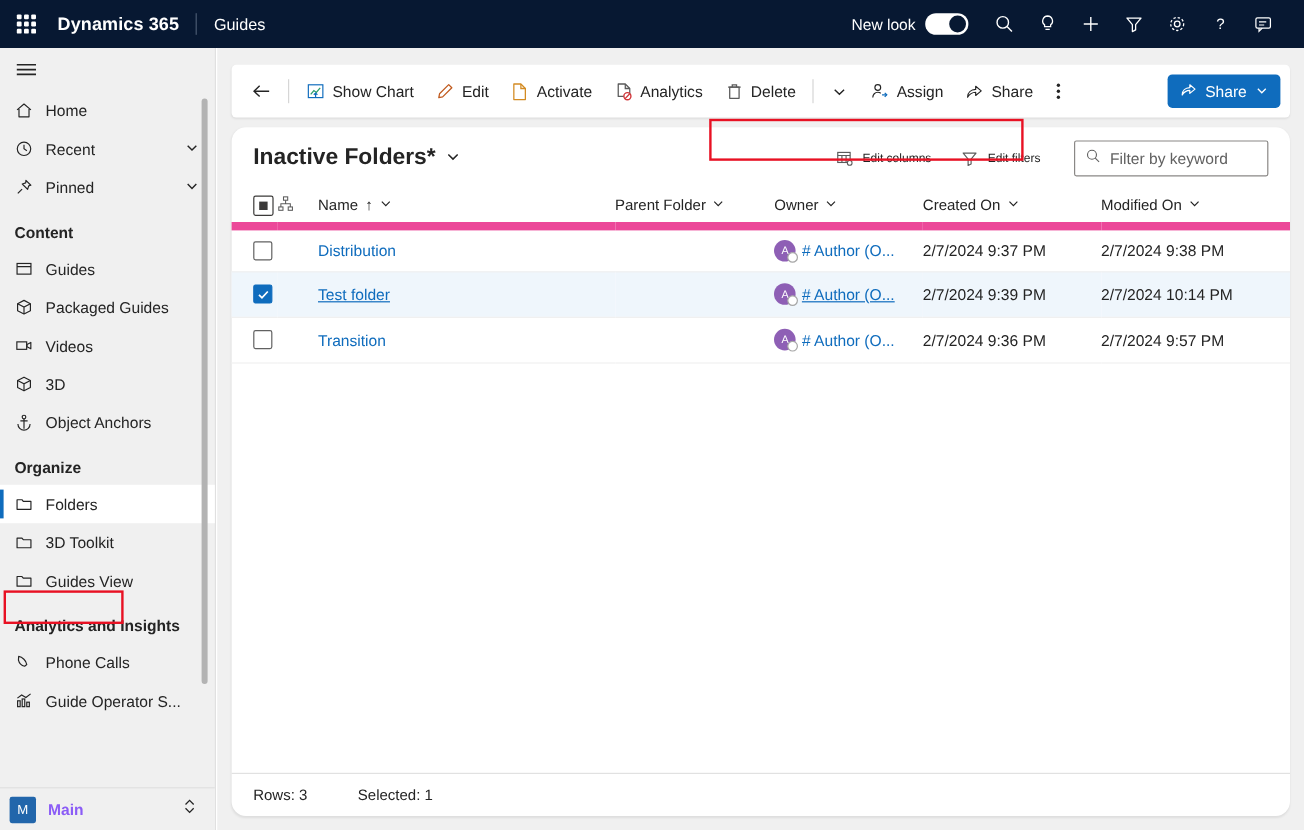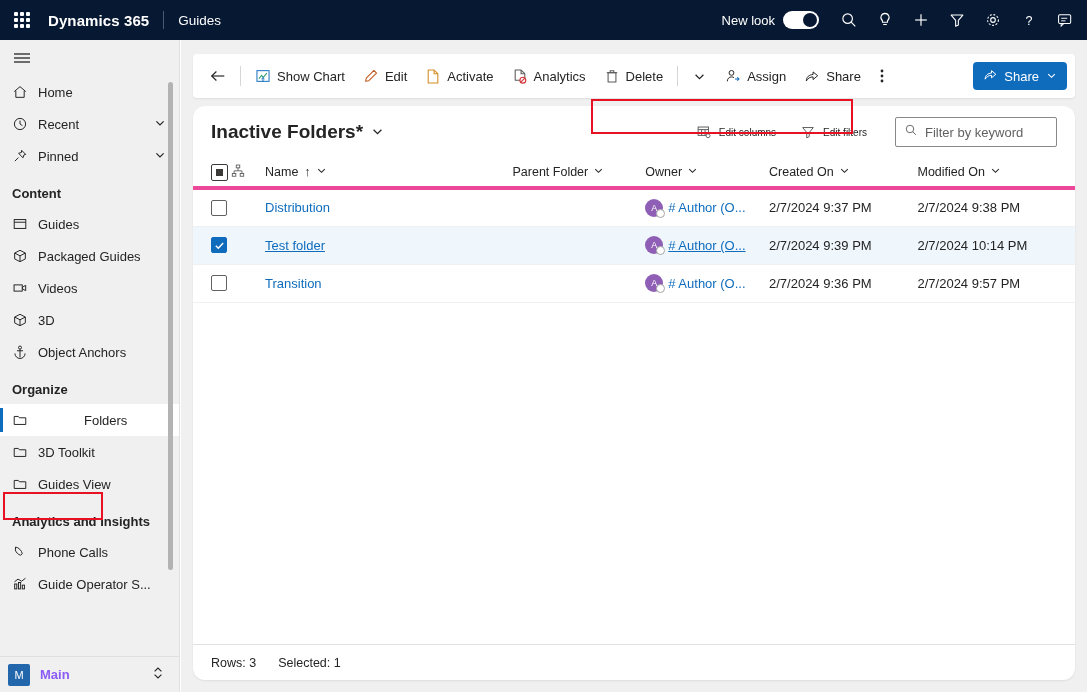--- a/index.html
+++ b/index.html
@@ -17,21 +17,21 @@
     background: #071832;
     display: flex; align-items: center;
     color: #ffffff;
   }
   .waffle { width: 44px; display:flex; align-items:center; justify-content:center; cursor:pointer; }
   .waffle-grid { display:grid; grid-template-columns: repeat(3, 4px); grid-gap:2px; }
   .waffle-grid i { width:4px; height:4px; background:#ffffff; border-radius:1px; display:block; }
   #brand { font-size: 15px; font-weight: bold; letter-spacing: .1px; padding-left:4px; }
   .nav-sep { width:1px; height:18px; background:#4a5a72; margin: 0 14px; }
   #app-name { font-size: 13.5px; font-weight: normal; }
-  #topnav-right { margin-left:auto; display:flex; align-items:center; height:40px; padding-right:4px; }
+  #topnav-right { margin-left:auto; display:flex; align-items:center; height:40px; padding-right:16px; }
   #newlook-label { font-size:13px; margin-right:8px; }
   .toggle {
     width:36px; height:18px; border-radius:9px; background:#ffffff;
     position:relative; cursor:pointer; margin-right:12px;
   }
   .toggle .knob {
     position:absolute; right:2px; top:2px; width:14px; height:14px; border-radius:50%;
     background:#071832;
   }
   .navicon {
@@ -54,21 +54,21 @@
     height:32px; display:flex; align-items:center; padding-left:12px;
     font-size:13px; color:#242424; cursor:pointer; position:relative;
   }
   .sb-item .ico { width:22px; display:flex; align-items:center; justify-content:flex-start; }
   .sb-item .lbl { margin-left:4px; white-space:nowrap; }
   .sb-item .chev { margin-left:auto; margin-right:14px; }
   .sb-group {
     height:30px; display:flex; align-items:center; padding-left:12px;
     font-size:13px; font-weight:bold; color:#242424; margin-top:6px;
   }
-  .sb-item.active { background:#ffffff;gap:46px; }
+  .sb-item.active { background:#ffffff; }
   .sb-item.active::before {
     content:""; position:absolute; left:0; top:4px; width:3px; height:24px; background:#0f6cbd;
   }
   #sb-scrollbar {
     position:absolute; left:168px; top:42px; width:5px; height:488px;
     background:#b3b3b3; border-radius:3px; cursor:pointer;
   }
   #sidebar-footer {
     position:absolute; left:0; bottom:0; width:180px; height:36px;
     background:#f0f0f0; border-top:1px solid #e0e0e0;
@@ -138,21 +138,21 @@
   #searchbox input {
     border:none; outline:none; font-size:13px; color:#242424; width:130px;
     font-family:"Liberation Sans", sans-serif; background:transparent; margin-left:7px;
   }
   #searchbox input::placeholder { color:#616161; }
 
   table { width:100%; border-collapse:collapse; table-layout:fixed; }
   thead th {
     font-size:12.5px; font-weight:normal; color:#242424; text-align:left;
     height:30px; padding:0; vertical-align:middle; cursor:pointer;
-    border-bottom:4px solid #ec4899;
+    border-bottom:7px solid #ec4899;
   }
   th .hd { display:flex; align-items:center; }
   th .chev { margin-left:5px; }
   .col-chk { width:34px; padding-left:18px !important; }
   .col-tree { width:30px; }
   .col-name { width:220px; }
   .col-parent { width:118px; }
   .col-owner { width:110px; }
   .col-created { width:132px; }
   .col-modified { width:140px; }
@@ -180,21 +180,21 @@
     width:18px; height:18px; border-radius:50%; background:#8e5fb5; color:#ffffff;
     font-size:9px; display:flex; align-items:center; justify-content:center;
     margin-right:5px; position:relative; flex:none;
   }
   .avatar::after {
     content:""; position:absolute; right:-2px; bottom:-1px; width:7px; height:7px;
     border-radius:50%; background:#ffffff; border:1px solid #a6a6a6;
   }
   #grid-footer {
     position:absolute; left:0; bottom:0; width:882px; height:36px;
-    border-top:1px solid #e1e1e1; display:flex; align-items:center; padding-left:18px;
+    border-top:1px solid #e1e1e1; display:flex; align-items:center; padding-left:18px;gap:20px;
   }
   .footstat { font-size:12.5px; color:#242424; margin-right:22px; }
 </style>
 </head>
 <body>
 
 <div id="topnav">
   <div class="waffle">
     <div class="waffle-grid">
         <i></i>

